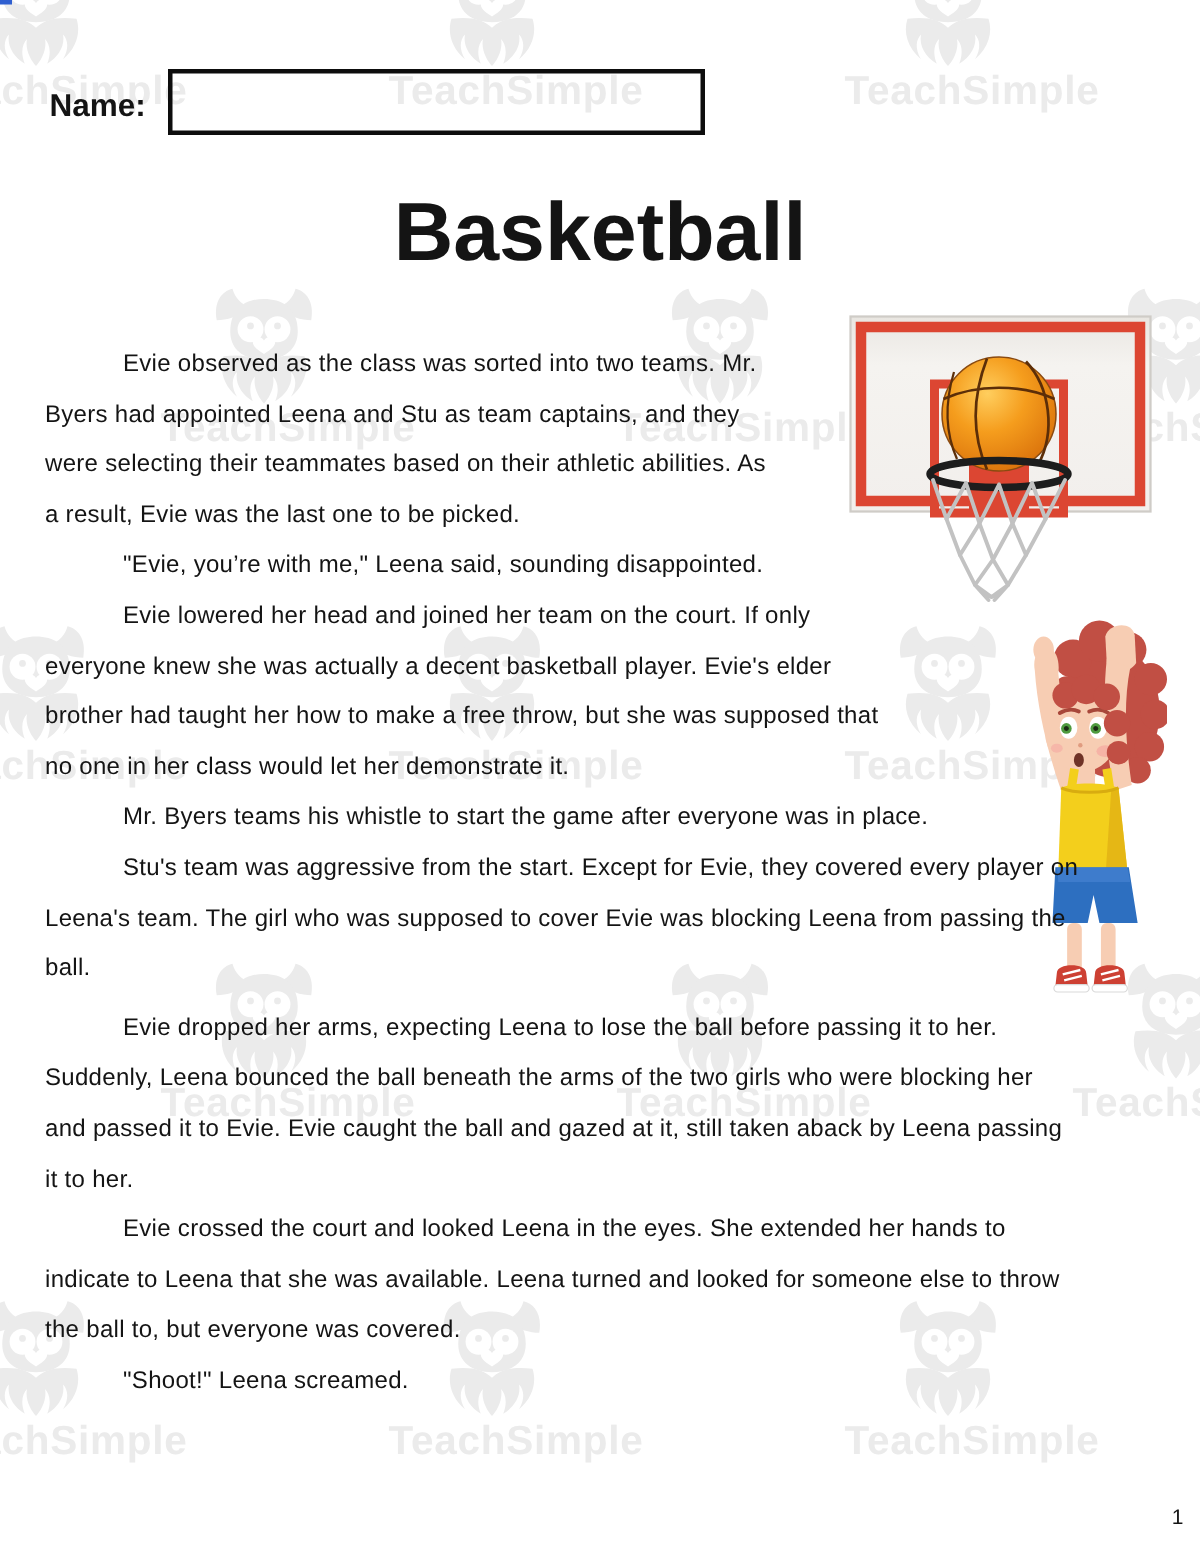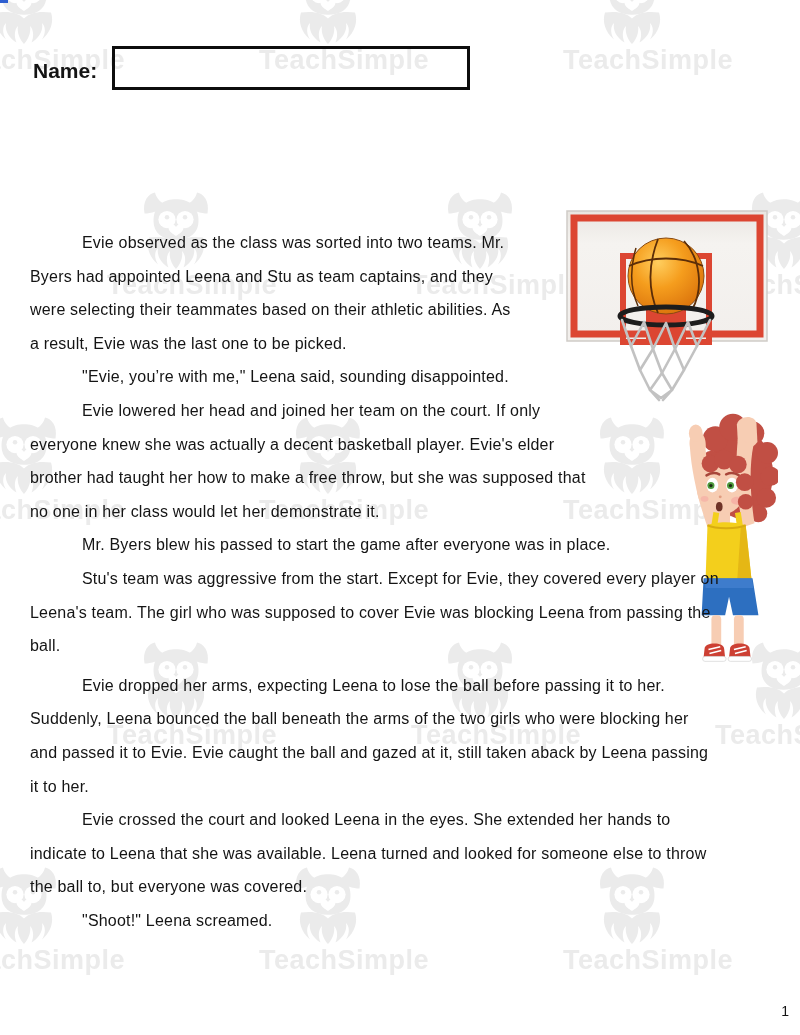--- a/index.html
+++ b/index.html
@@ -292,20 +292,21 @@
     </svg>
     <div class="wm-text">TeachSimple</div>
   </div>
     </div>
 
   <div class="corner-mark"></div>
 
   <span class="name-label">Name:</span>
   <div class="name-box"></div>
 
+  <h1 class="title">Basketball</h1>
 
   <svg class="hoop-illustration" width="202" height="192" viewBox="0 0 202 192" aria-hidden="true">
     <defs>
       <radialGradient id="ballGrad" cx="40%" cy="32%" r="75%">
         <stop offset="0%" stop-color="#ffce5e"></stop>
         <stop offset="45%" stop-color="#f59d1d"></stop>
         <stop offset="100%" stop-color="#d86f0a"></stop>
       </radialGradient>
       <linearGradient id="boardGrad" x1="0" y1="0" x2="0" y2="1">
         <stop offset="0%" stop-color="#e9e6e1"></stop>
@@ -399,21 +400,21 @@
       <rect x="45" y="250" width="24" height="5" rx="2.5" fill="#ffffff" stroke="#d9d9d9" stroke-width="0.8"></rect>
       <path d="M25,243 L37,240 M26,247 L38,244" stroke="#ffffff" stroke-width="1.6"></path>
       <path d="M51,243 L63,240 M52,247 L64,244" stroke="#ffffff" stroke-width="1.6"></path>
     </g>
   </svg>
 
   <div class="story" id="story">
       <p class="pw-a">Evie observed as the class was sorted into two teams. Mr. Byers had appointed Leena and Stu as team captains, and they were selecting their teammates based on their athletic abilities. As a result, Evie was the last one to be picked.</p>
       <p class="pw-b">"Evie, you’re with me," Leena said, sounding disappointed.</p>
       <p class="pw-b">Evie lowered her head and joined her team on the court. If only everyone knew she was actually a decent basketball player. Evie's elder brother had taught her how to make a free throw, but she was supposed that no one in her class would let her demonstrate it.</p>
-      <p class="pw-c">Mr. Byers blew his passed to start the game after everyone was in place.</p>
+      <p class="pw-c">Mr. Byers teams his whistle to start the game after everyone was in place.</p>
       <p class="pw-c">Stu's team was aggressive from the start. Except for Evie, they covered every player on Leena's team. The girl who was supposed to cover Evie was blocking Leena from passing the ball.</p>
       <p class="pw-c gap">Evie dropped her arms, expecting Leena to lose the ball before passing it to her. Suddenly, Leena bounced the ball beneath the arms of the two girls who were blocking her and passed it to Evie. Evie caught the ball and gazed at it, still taken aback by Leena passing it to her.</p>
       <p class="pw-c">Evie crossed the court and looked Leena in the eyes. She extended her hands to indicate to Leena that she was available. Leena turned and looked for someone else to throw the ball to, but everyone was covered.</p>
       <p class="pw-c">"Shoot!" Leena screamed.</p>
     </div>
 
   <div class="page-number">1</div>
 
 </div>
 

